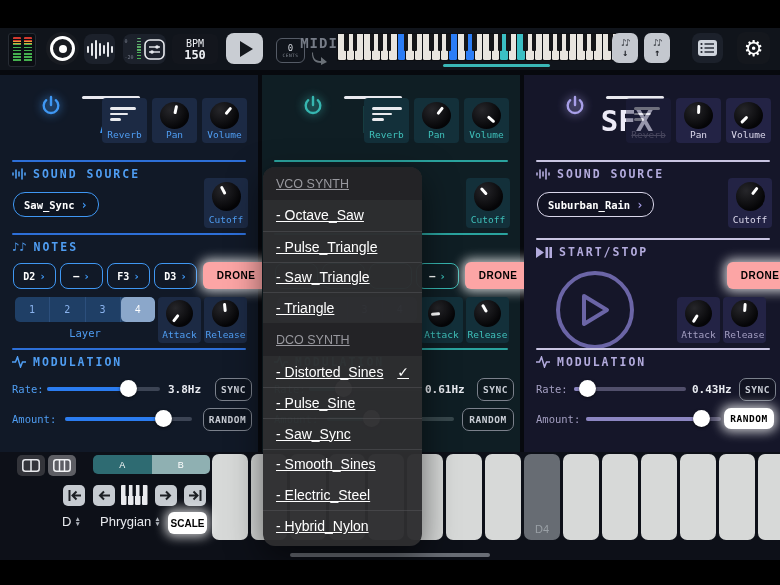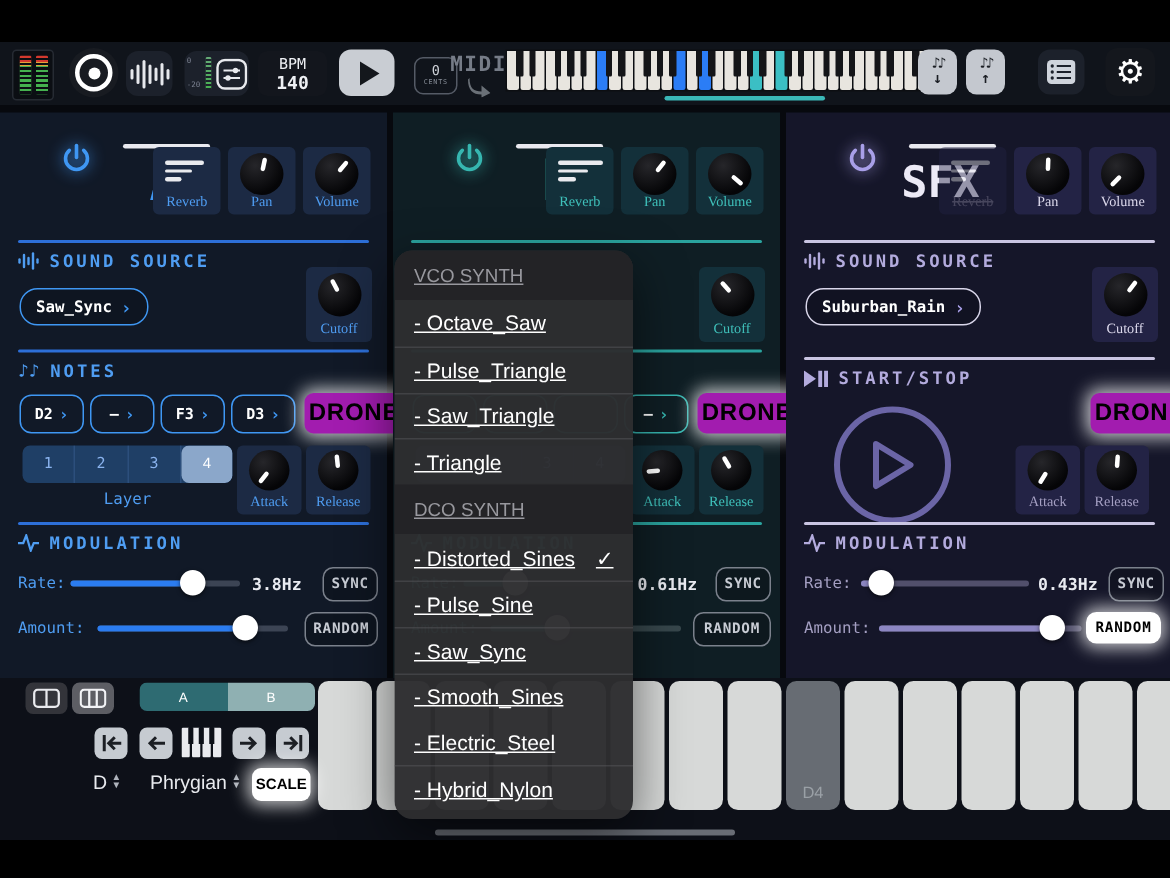--- a/index.html
+++ b/index.html
@@ -58,40 +58,40 @@
   .panel-a{left:0;background:#111927;--acc:#3f97f3;--tile:#1c2a44;--lab:#4f9df2;--small:#4f9df2;}
   .panel-b{left:262px;background:#0f1e24;--acc:#36b6b0;--tile:#13303a;--lab:#3fc0ba;--small:#3fc0ba;}
   .panel-sfx{left:524px;background:#151629;--acc:#a89fe8;--tile:#232345;--lab:#b3abdd;--small:#a49fc2;}
 
   .power{left:36px;top:16px;width:30px;height:30px;display:flex;align-items:center;justify-content:center;filter:drop-shadow(0 0 5px var(--acc));}
   .overline{left:82px;top:21px;width:58px;height:2.5px;background:#e9e9ef;border-radius:2px;}
   .ch-letter{left:72px;top:25px;width:78px;text-align:center;font-size:38px;font-weight:bold;color:var(--acc);line-height:40px;}
   .panel-sfx .ch-letter{font-size:29px;color:#eceaf6;line-height:42px;left:64px;}
   .tile{background:var(--tile);border-radius:4px;display:flex;flex-direction:column;align-items:center;justify-content:flex-start;}
   . htile{}
-  .tile .tlabel{font-size:9.5px;color:var(--lab);margin-top:auto;margin-bottom:3px;font-family:Liberation Serif, serif;}
+  .tile .tlabel{font-size:9.5px;color:var(--lab);margin-top:auto;margin-bottom:3px;}
   .knob{width:29px;height:29px;border-radius:50%;background:radial-gradient(circle at 35% 30%,#26262a,#050507 70%);position:relative;margin-top:4px;}
   .knob .tick{position:absolute;inset:0;transform:rotate(var(--rot,0deg));}
   .knob .tick::before{content:"";position:absolute;top:2.5px;left:calc(50% - 1.4px);width:2.8px;height:9px;background:#fff;border-radius:2px;}
   .revlines{display:flex;flex-direction:column;gap:3px;margin-top:9px;align-items:flex-start;width:30px;}
   .revlines i{display:block;height:2.6px;background:#e9eaee;border-radius:2px;}
   .dim{opacity:.42;}
   .strike{text-decoration:line-through;}
   .divider{left:12px;width:234px;height:1.5px;border-radius:1px;}
   .panel-a .divider{background:#2d6fd8;}
   .panel-b .divider{background:#2aa39e;}
   .panel-sfx .divider{background:#c9c5e2;}
   .sec-label{left:12px;height:14px;display:flex;align-items:center;gap:7px;color:var(--lab);font-size:11.5px;letter-spacing:2px;font-weight:bold;}
   .src-btn{top:117px;left:13px;height:23px;border:1.5px solid var(--acc);border-radius:12px;display:flex;align-items:center;gap:6px;padding:0 10px;color:#fff;font-size:10.5px;font-weight:bold;background:rgba(0,0,0,.15);}
   .panel-sfx .src-btn{border-color:#d9d6ea;}
   .src-btn .chev{color:var(--acc);font-weight:bold;font-size:12px;}
   .cut-tile{left:204px;top:103px;width:44px;height:50px;}
   .note-btn{top:188px;width:43px;height:26px;border:1.5px solid var(--acc);border-radius:8px;display:flex;align-items:center;justify-content:center;gap:4px;color:#fff;font-size:10px;font-weight:bold;box-sizing:border-box;}
   .note-btn .chev{color:var(--acc);font-size:11px;}
-  .drone{left:203px;top:187px;width:66px;height:27px;background:#a21caf;color:#000;font-size:16px;font-weight:bold;border-radius:6px;display:flex;align-items:center;justify-content:center;letter-spacing:.5px;box-shadow:0 0 11px 3px rgba(255,255,255,.75);font-family:"Liberation Sans",sans-serif;}
+  .drone{left:203px;top:187px;width:66px;height:27px;background:#fca5a5;color:#000;font-size:10px;font-weight:bold;border-radius:6px;display:flex;align-items:center;justify-content:center;letter-spacing:.5px;box-shadow:0 0 11px 3px rgba(255,255,255,.75);font-family:"Liberation Sans",sans-serif;}
   .layerseg{left:15px;top:222px;width:140px;height:25px;background:#1f3f66;border-radius:5px;display:flex;overflow:hidden;}
   .layerseg .seg{flex:1;display:flex;align-items:center;justify-content:center;font-size:10px;color:#8ab3ee;border-right:1px solid #2c4f7c;}
   .layerseg .seg:last-child{border-right:none;}
   .layerseg .seg.sel{background:#8ba7ca;color:#fff;border-radius:5px;}
   .layer-label{left:15px;top:252px;width:140px;text-align:center;font-size:10.5px;color:var(--lab);}
   .ar-tile{top:222px;width:43px;height:46px;}
   .ar-tile .knob{width:27px;height:27px;margin-top:3px;}
   .ar-tile .tlabel{font-size:9.5px;}
   .mod-label{font-size:10.5px;color:var(--small);}
   .track{position:absolute;height:3.5px;border-radius:2px;top:9px;}
@@ -169,21 +169,21 @@
     <svg width="21" height="21" viewBox="0 0 21 21">
       <rect x="1" y="1" width="19" height="19" rx="5" fill="none" stroke="#e8eaee" stroke-width="1.6"></rect>
       <line x1="5" y1="8" x2="16" y2="8" stroke="#e8eaee" stroke-width="1.4"></line>
       <line x1="5" y1="13" x2="16" y2="13" stroke="#e8eaee" stroke-width="1.4"></line>
       <circle cx="13" cy="8" r="1.8" fill="#e8eaee"></circle>
         <circle cx="8" cy="13" r="1.8" fill="#e8eaee"></circle>
     </svg>
   </div>
   <div class="abs bpm">
     <span class="l1">BPM</span>
-    <span class="l2">140</span>
+    <span class="l2">150</span>
   </div>
   <div class="abs play-btn">
     <span class="play-tri"></span>
   </div>
   <div class="abs cents">
     <span class="v">0</span>
     <span class="u">CENTS</span>
   </div>
   <div class="abs midi">
     <span class="t">MIDI</span>

